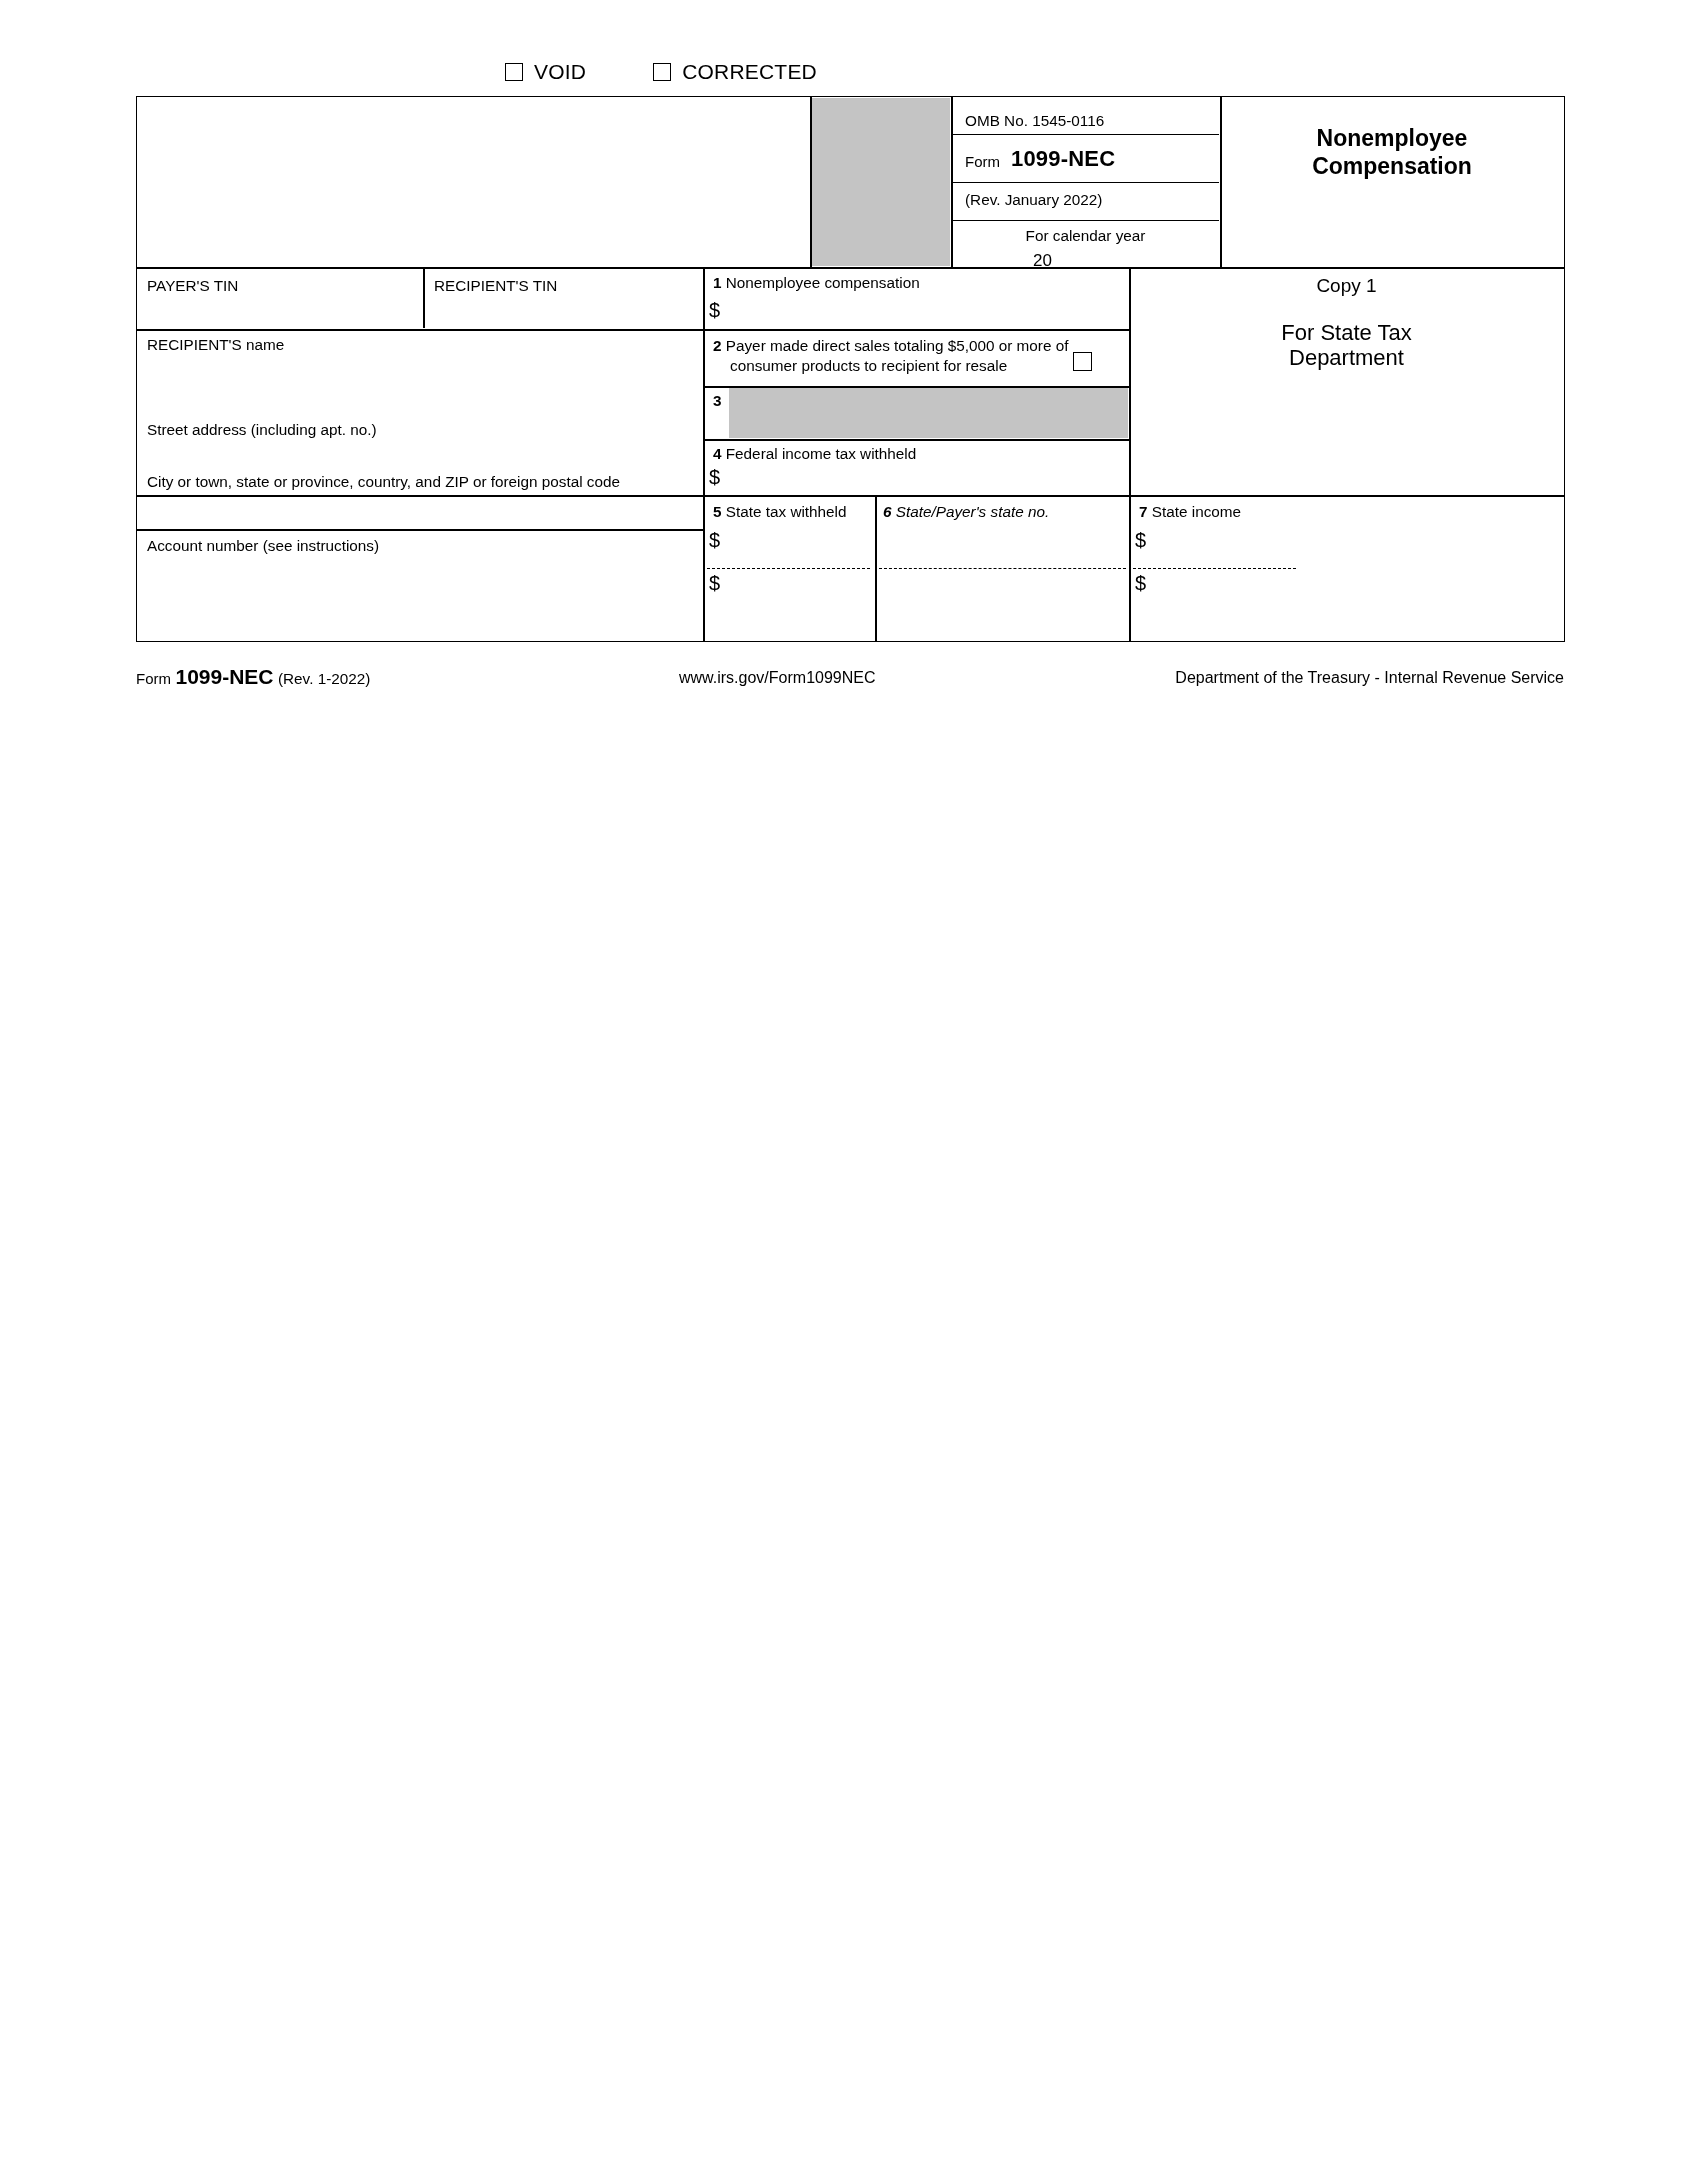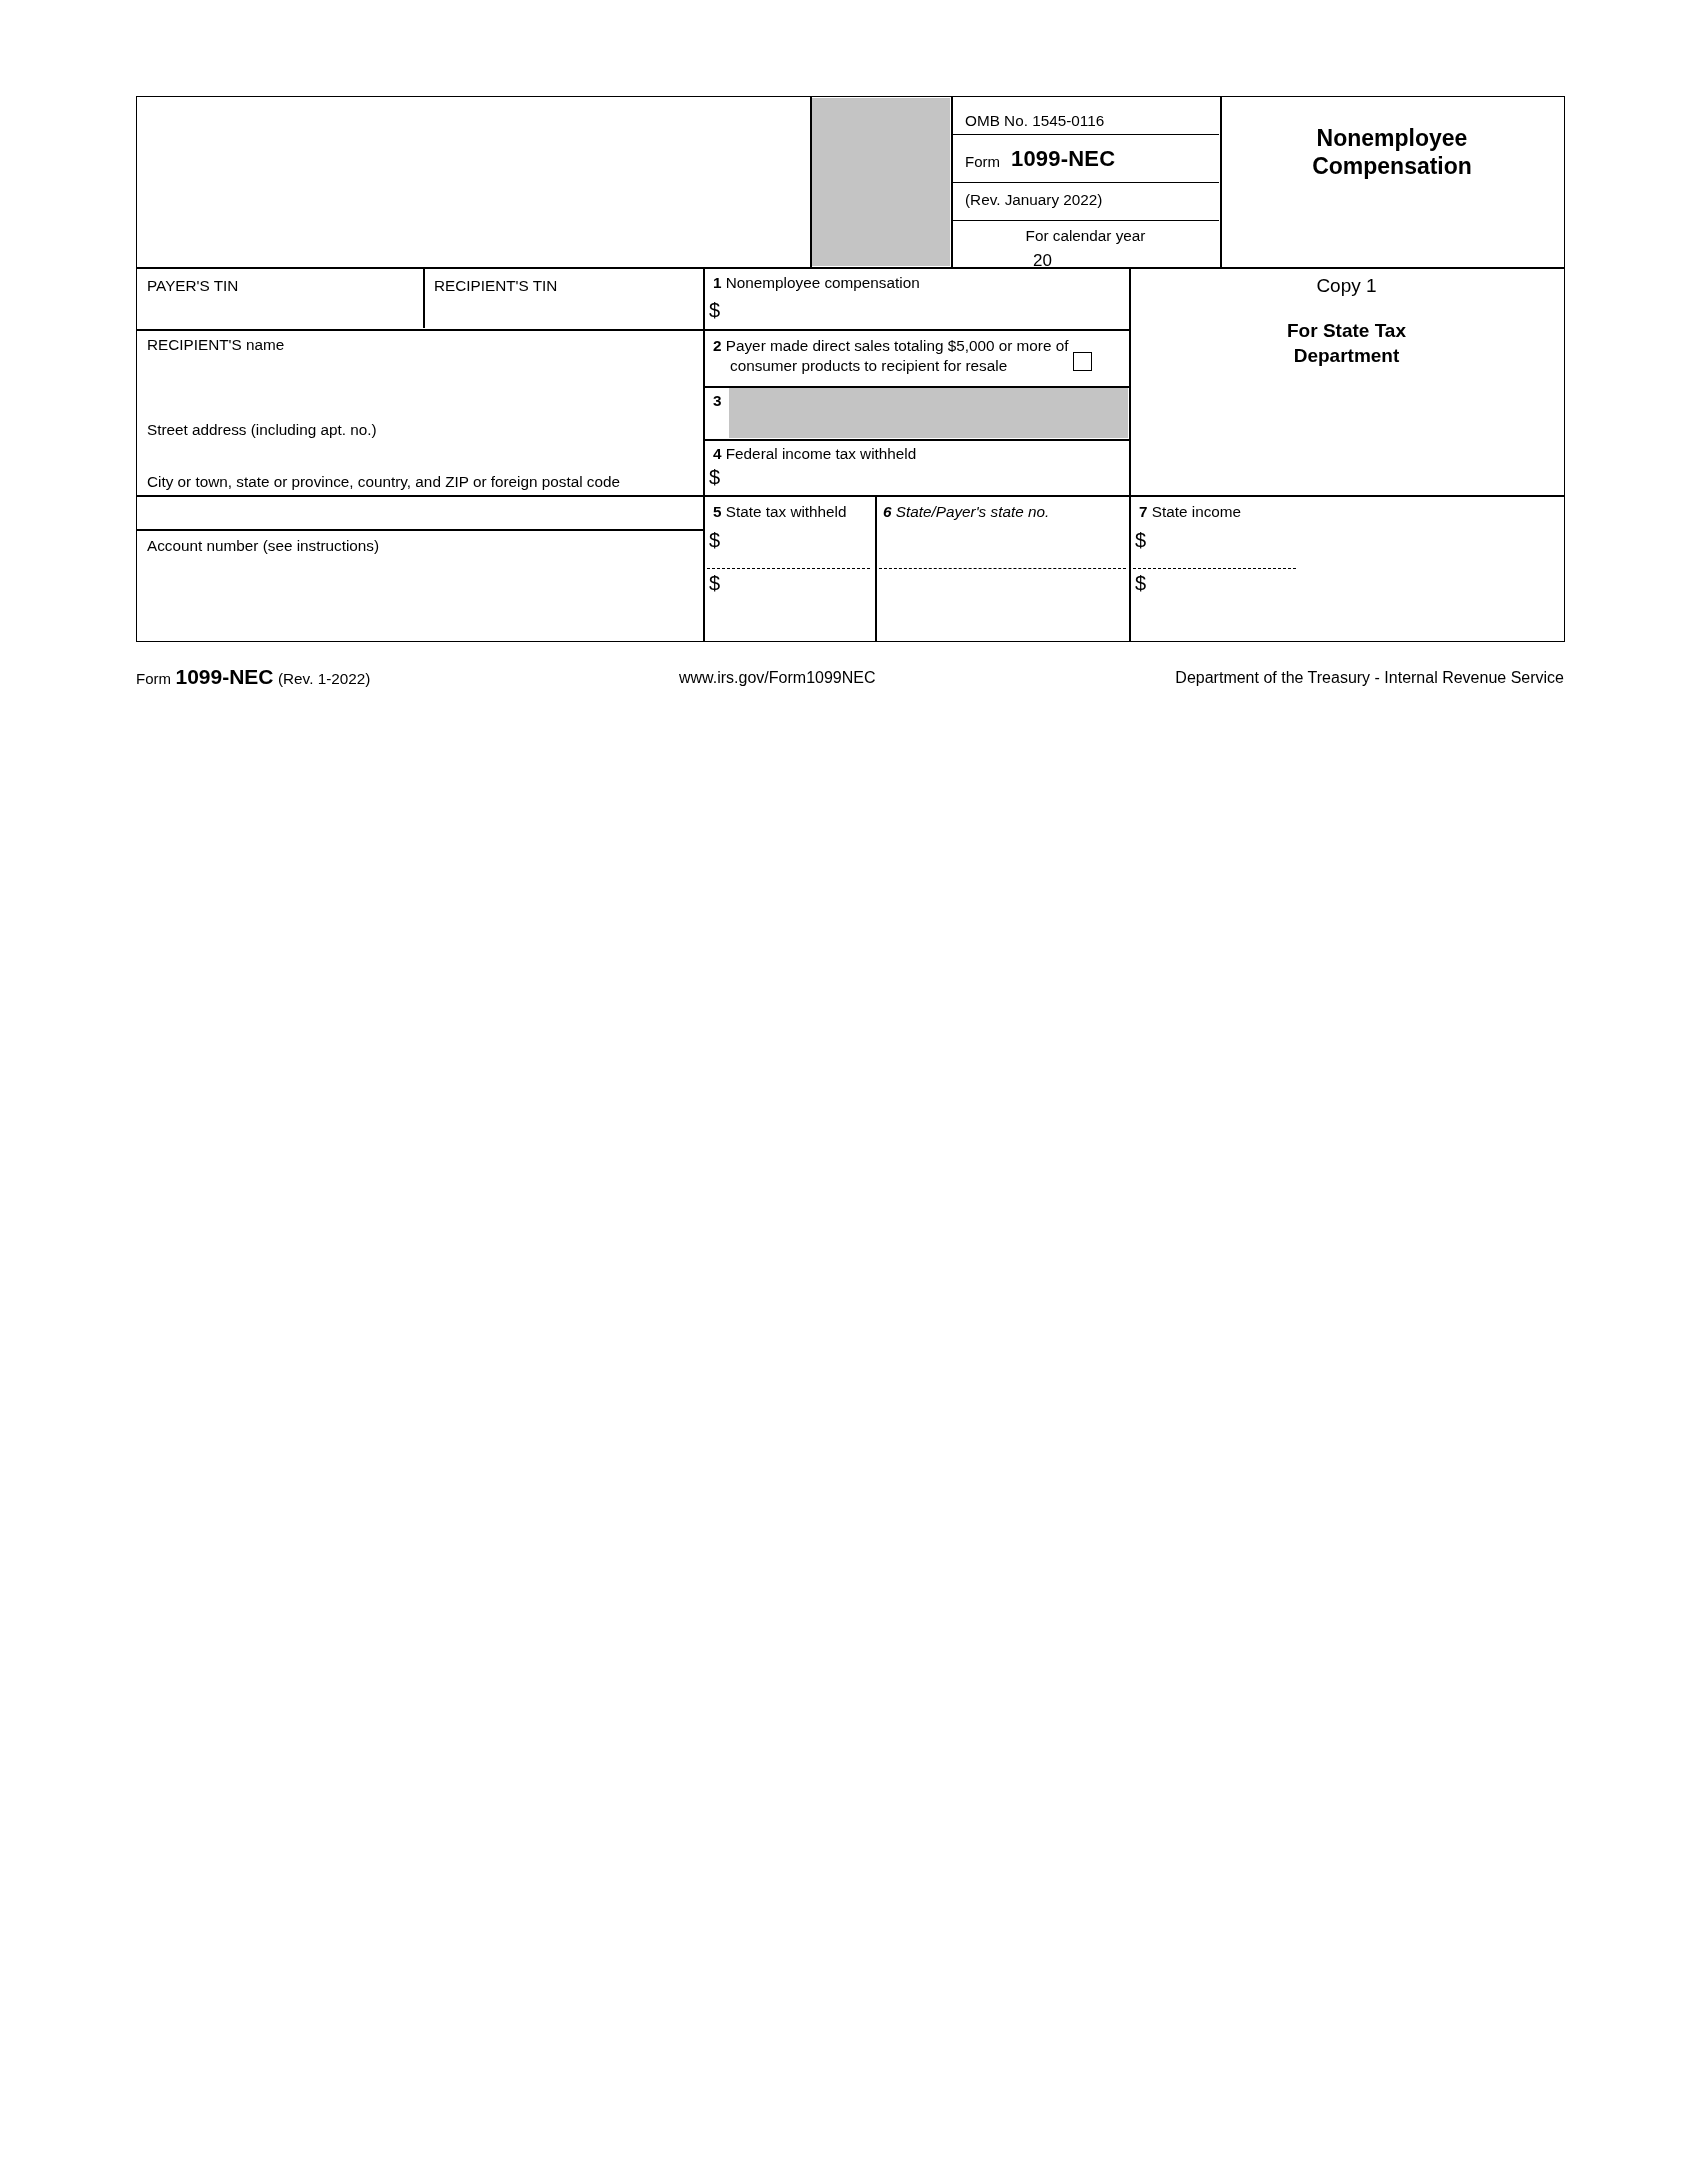--- a/index.html
+++ b/index.html
@@ -145,22 +145,22 @@
   }
   .copy1 {
     position: absolute;
     font-size: 19px;
     font-weight: normal;
     text-align: center;
     white-space: nowrap;
   }
   .copy-sub {
     position: absolute;
-    font-size: 19px;
-    font-weight: bold;
+    font-size: 22px;
+    font-weight: normal;
     text-align: center;
     line-height: 1.3;
     white-space: nowrap;
   }
 
   .small-cb {
     position: absolute;
     width: 19px;
     height: 19px;
     border: 1.6px solid #000;
@@ -193,20 +193,30 @@
     top: 669px;
     font-size: 16px;
     white-space: nowrap;
   }
 </style>
 </head>
 <body>
 
 <div class="page">
 
+  <div class="checkbox-row">
+    <div class="cb-group">
+      <span class="cb-box"></span>
+      <span class="cb-label">VOID</span>
+    </div>
+    <div class="cb-group second">
+      <span class="cb-box"></span>
+      <span class="cb-label">CORRECTED</span>
+    </div>
+  </div>
 
   <div class="form-box">
 
     <div class="vline" style="left:673px; top:0; height:170px;"></div>
 
     <div class="vline" style="left:814px; top:0; height:170px;"></div>
 
     <div class="vline" style="left:1083px; top:0; height:170px;"></div>
 
     <div class="vline" style="left:286px; top:170px; height:61px;"></div>

